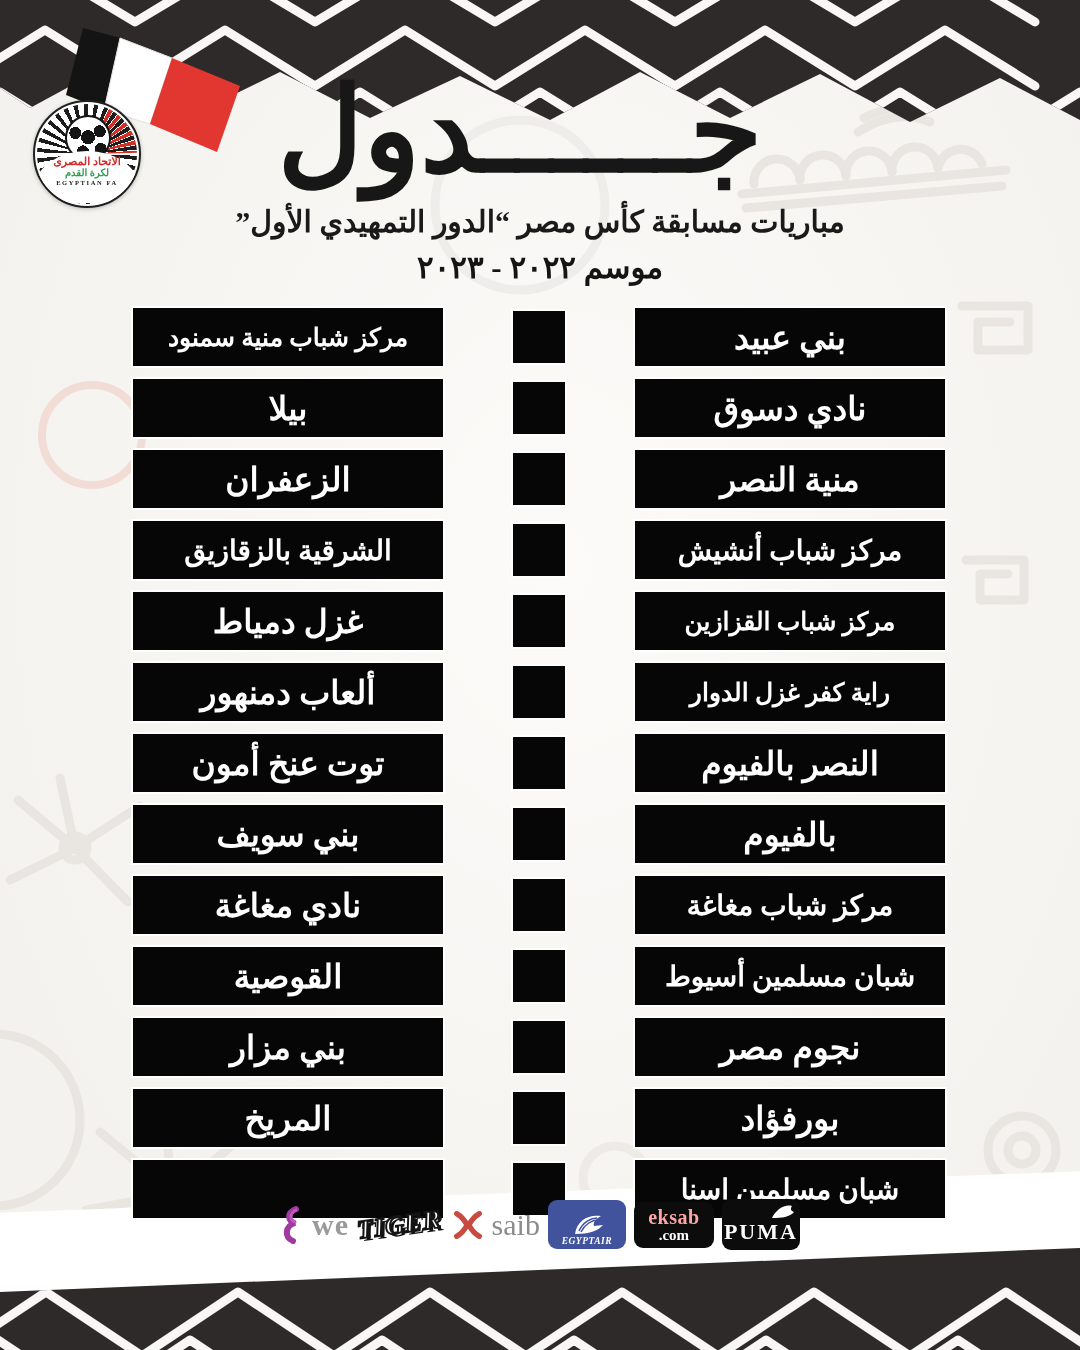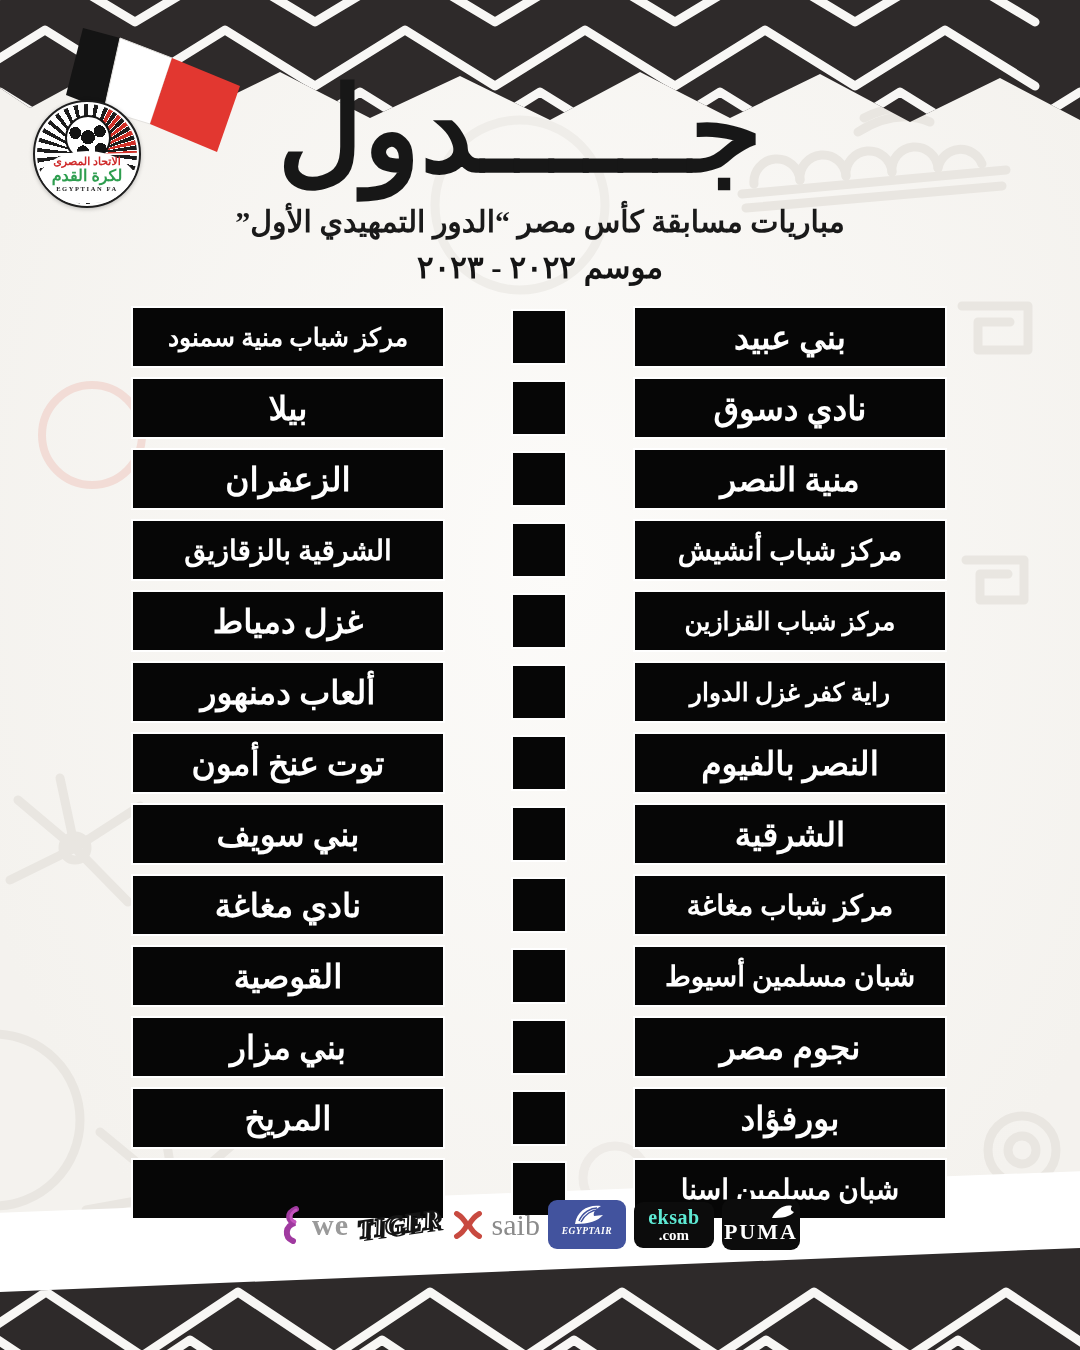--- a/index.html
+++ b/index.html
@@ -36,21 +36,21 @@
     background:
       radial-gradient(circle at 50% 48%, #141414 0 7px, transparent 7px),
       radial-gradient(circle at 20% 38%, #141414 0 6px, transparent 6px),
       radial-gradient(circle at 78% 34%, #141414 0 6px, transparent 6px),
       radial-gradient(circle at 38% 82%, #141414 0 6px, transparent 6px),
       radial-gradient(circle at 80% 76%, #141414 0 6px, transparent 6px),
       #fff}
   .efa-text{position:absolute;left:0;right:0;bottom:3px;height:47px;background:#fff;
     border-radius:50% 50% 42% 42% / 70% 70% 30% 30%;text-align:center;padding-top:5px;direction:rtl}
   .efa-ar1{color:#cf2b2b;font-size:11px;font-weight:800;line-height:1.05}
-  .efa-ar2{color:#2e9e4f;font-size:16px;font-weight:800;line-height:1.05}
+  .efa-ar2{color:#2e9e4f;font-size:10px;font-weight:800;line-height:1.05}
   .efa-en{color:#222;font-size:6.5px;font-weight:700;letter-spacing:1.6px;margin-top:1px}
 
   
   .header{position:absolute;top:60px;left:0;right:0;text-align:center;z-index:5;direction:rtl}
   .title{font-size:118px;font-weight:900;color:#171717;line-height:1.22;margin:0 40px 0 0}
   .subtitle{font-size:30px;font-weight:800;color:#1a1a1a;margin-top:0}
   .season{font-size:31px;font-weight:900;color:#141414;margin-top:10px;letter-spacing:1px}
 
   
   .rows{position:absolute;left:133px;top:308px;width:812px;display:flex;flex-direction:column;gap:13px;z-index:5}
@@ -64,25 +64,25 @@
 
   
   .sponsors{position:absolute;left:0;right:0;top:1199px;display:flex;justify-content:center;
     align-items:center;gap:8px;z-index:6;direction:ltr}
   .sp{display:flex;align-items:center;gap:6px}
   .sp-we .sp-label{font-size:30px;color:#9a9a9a;font-weight:700;letter-spacing:1px}
   .sp-tiger .sp-label{display:inline-block;font-size:26px;font-weight:900;font-style:italic;color:#fff;
     -webkit-text-stroke:2px #141414;text-shadow:3px 3px 0 #141414;transform:rotate(-8deg);letter-spacing:1px}
   .sp-saib .sp-label{font-size:30px;color:#8b8b8b;font-weight:500}
   .sp-egyptair{width:78px;height:46px;background:#42539e;border-radius:9px;display:flex;flex-direction:column;
-    align-items:center;padding-bottom:3px;gap:0}
+    align-items:center;justify-content:flex-end;padding-bottom:3px;gap:0}
   .sp-egyptair .sp-label{color:#fff;font-size:9.5px;font-style:italic;font-weight:700;letter-spacing:.5px}
   .sp-eksab{width:80px;height:46px;background:#0c0c0c;border-radius:9px;display:flex;flex-direction:column;
     align-items:center;justify-content:center;line-height:1;gap:1px}
-  .sp-eksab .l1{color:#5eead4;font-weight:900;font-size:20px;letter-spacing:.5px}
+  .sp-eksab .l1{color:#fca5a5;font-weight:900;font-size:20px;letter-spacing:.5px}
   .sp-eksab .l2{color:#fff;font-weight:900;font-size:15px}
   .sp-puma{width:78px;height:46px;background:#0c0c0c;border-radius:9px;position:relative;display:flex;
     align-items:flex-end;justify-content:center;padding-bottom:5px}
   .sp-puma .sp-label{color:#fff;font-weight:900;font-size:22px;letter-spacing:2px}
   .puma-cat{position:absolute;right:4px;top:3px}
 </style>
 </head>
 <body>
 
 <div class="poster">
@@ -216,21 +216,21 @@
       <div class="bar">
           <span class="team-label">النصر بالفيوم</span>
         </div>
     </div>
     <div class="row">
       <div class="bar">
           <span class="team-label">بني سويف</span>
         </div>
       <div class="sq"></div>
       <div class="bar">
-          <span class="team-label">الشرقية</span>
+          <span class="team-label">بالفيوم</span>
         </div>
     </div>
     <div class="row">
       <div class="bar">
           <span class="team-label">نادي مغاغة</span>
         </div>
       <div class="sq"></div>
       <div class="bar">
           <span class="team-label sm">مركز شباب مغاغة</span>
         </div>

